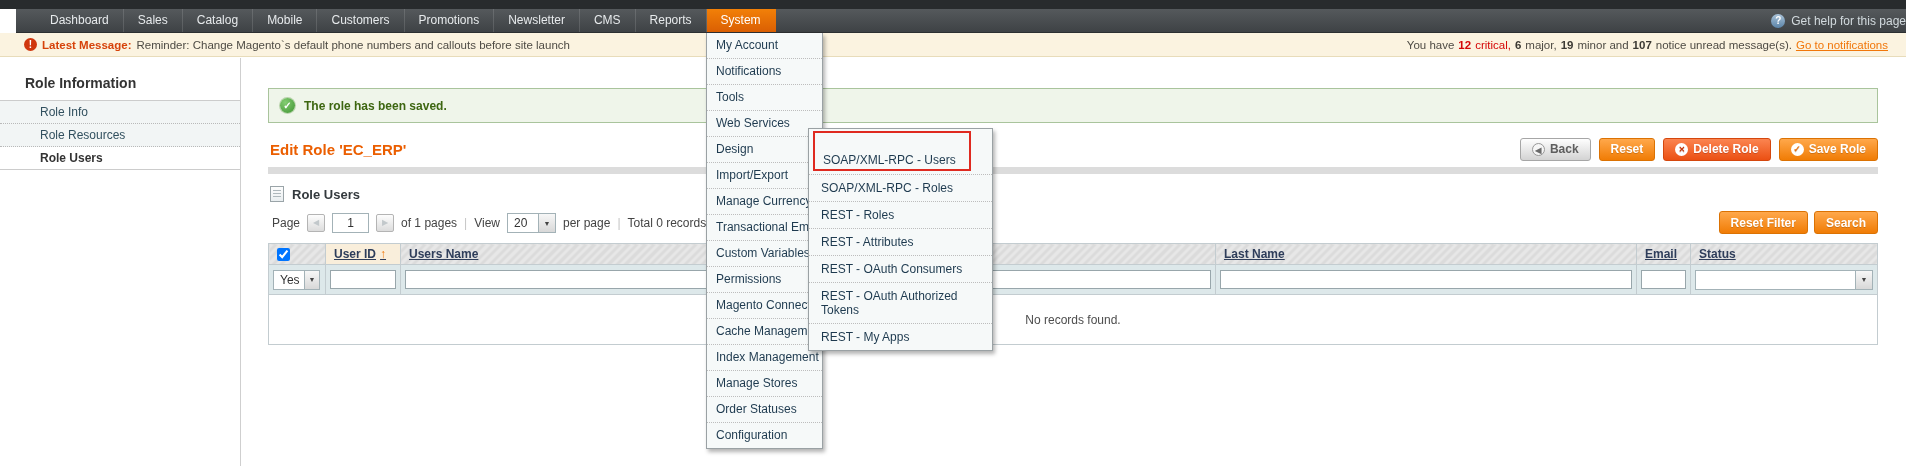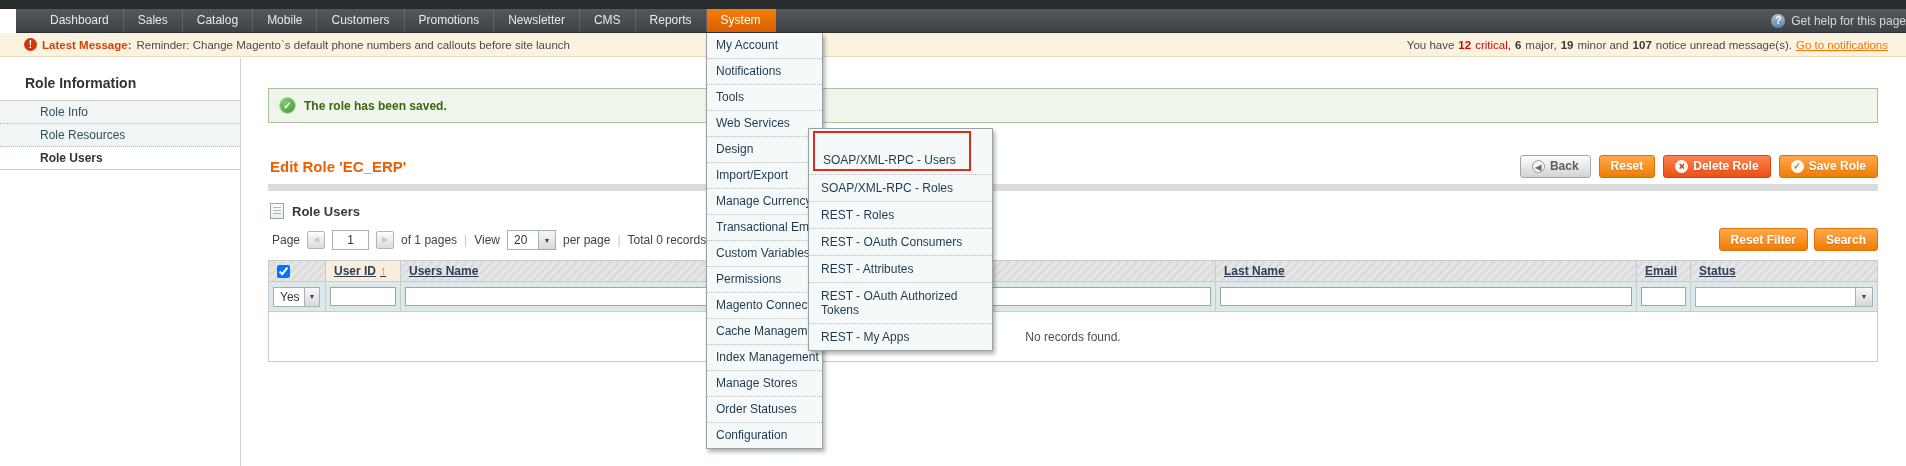--- a/index.html
+++ b/index.html
@@ -33,21 +33,21 @@
        border-bottom:1px dotted #b9b9b9;cursor:pointer;}
   .side-item:last-child{border-bottom:none;}
   .side-item.active{background:#fff;font-weight:bold;color:#333;}
   
   .content{position:absolute;left:268px;top:57px;width:1610px;}
   .success-box{margin-top:31px;height:35px;box-sizing:border-box;background:#eff5ea;border:1px solid #a9c49c;
        display:flex;align-items:center;gap:9px;padding-left:11px;}
   .success-icon{width:15px;height:15px;border-radius:50%;background:radial-gradient(circle at 35% 30%,#83cc72,#3f9432);
        color:#fff;font-size:10px;line-height:15px;text-align:center;font-weight:bold;box-shadow:0 0 0 1px #b9d3ac;}
   .success-text{font-weight:bold;color:#3d6611;}
-  .title-row{margin-top:30px;height:26px;display:flex;align-items:center;padding-left:2px;justify-content:space-between;}
+  .title-row{margin-top:13px;height:26px;display:flex;align-items:center;padding-left:2px;justify-content:space-between;}
   .page-title{font-size:15px;font-weight:bold;color:#eb5e00;}
   .toolbar{margin-left:auto;display:flex;gap:8px;}
   .btn{height:23px;padding:0 11px;font-size:12px;font-weight:bold;border-radius:3px;display:flex;align-items:center;gap:5px;cursor:pointer;box-sizing:border-box;white-space:nowrap;}
   .btn-gray{background:linear-gradient(#fefefe,#d3d3d3);border:1px solid #a6a6a6;color:#5e5e5e;}
   .btn-orange{background:linear-gradient(#ffa84b,#f07c05);border:1px solid #db7203;color:#fff;text-shadow:0 1px 0 rgba(120,60,0,.3);}
   .btn-red{background:linear-gradient(#fb8450,#eb5013);border:1px solid #d4470e;color:#fff;text-shadow:0 1px 0 rgba(120,20,0,.3);}
   .back-icon{width:13px;height:13px;border-radius:50%;background:#f6f6f6;border:1px solid #989898;color:#6a6a6a;
        font-size:8px;line-height:13px;text-align:center;box-sizing:border-box;}
   .delete-icon{width:13px;height:13px;border-radius:50%;background:#fff;color:#c43104;font-size:8px;font-weight:bold;line-height:13px;text-align:center;}
   .save-icon{width:13px;height:13px;border-radius:50%;background:#fff;color:#e8700a;font-size:9px;font-weight:bold;line-height:13px;text-align:center;}
@@ -270,17 +270,17 @@
   <div class="dropdown-item">Order Statuses</div>
   <div class="dropdown-item">Configuration</div>
 </div>
 
 <div class="submenu">
   <div class="submenu-item first">
     <span class="highlight-box">SOAP/XML-RPC - Users</span>
   </div>
   <div class="submenu-item">SOAP/XML-RPC - Roles</div>
   <div class="submenu-item">REST - Roles</div>
+  <div class="submenu-item">REST - Attributes</div>
   <div class="submenu-item">REST - OAuth Consumers</div>
-  <div class="submenu-item">REST - Attributes</div>
   <div class="submenu-item">REST - OAuth Authorized Tokens</div>
   <div class="submenu-item">REST - My Apps</div>
 </div>
 
 </body></html>

